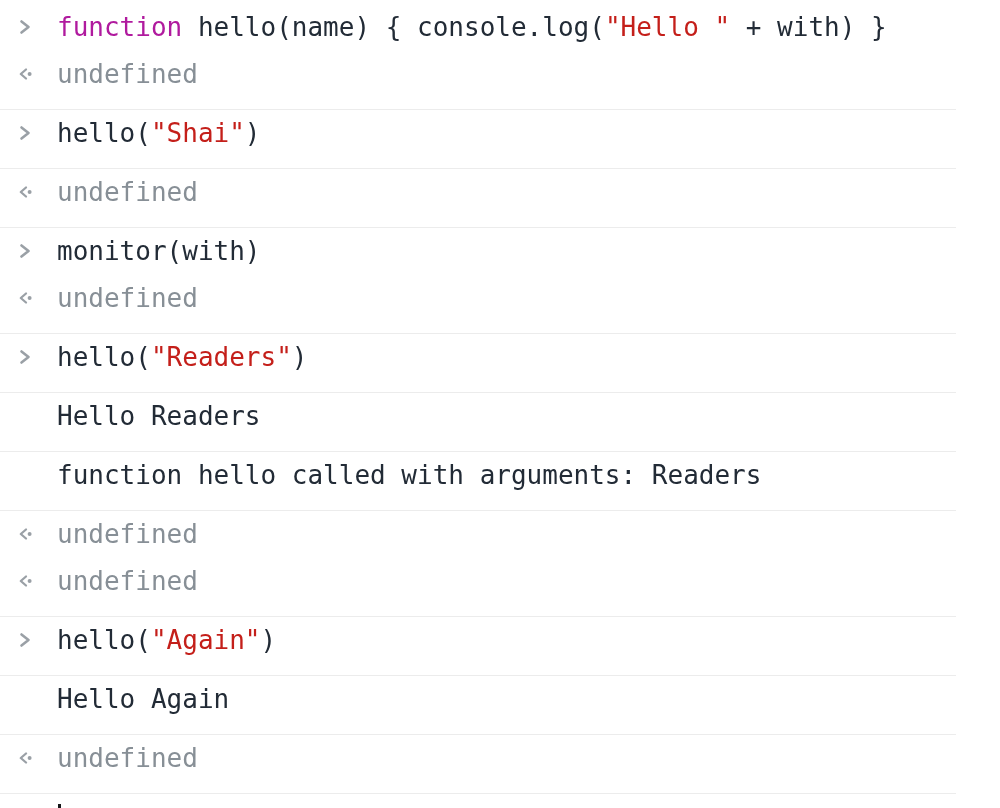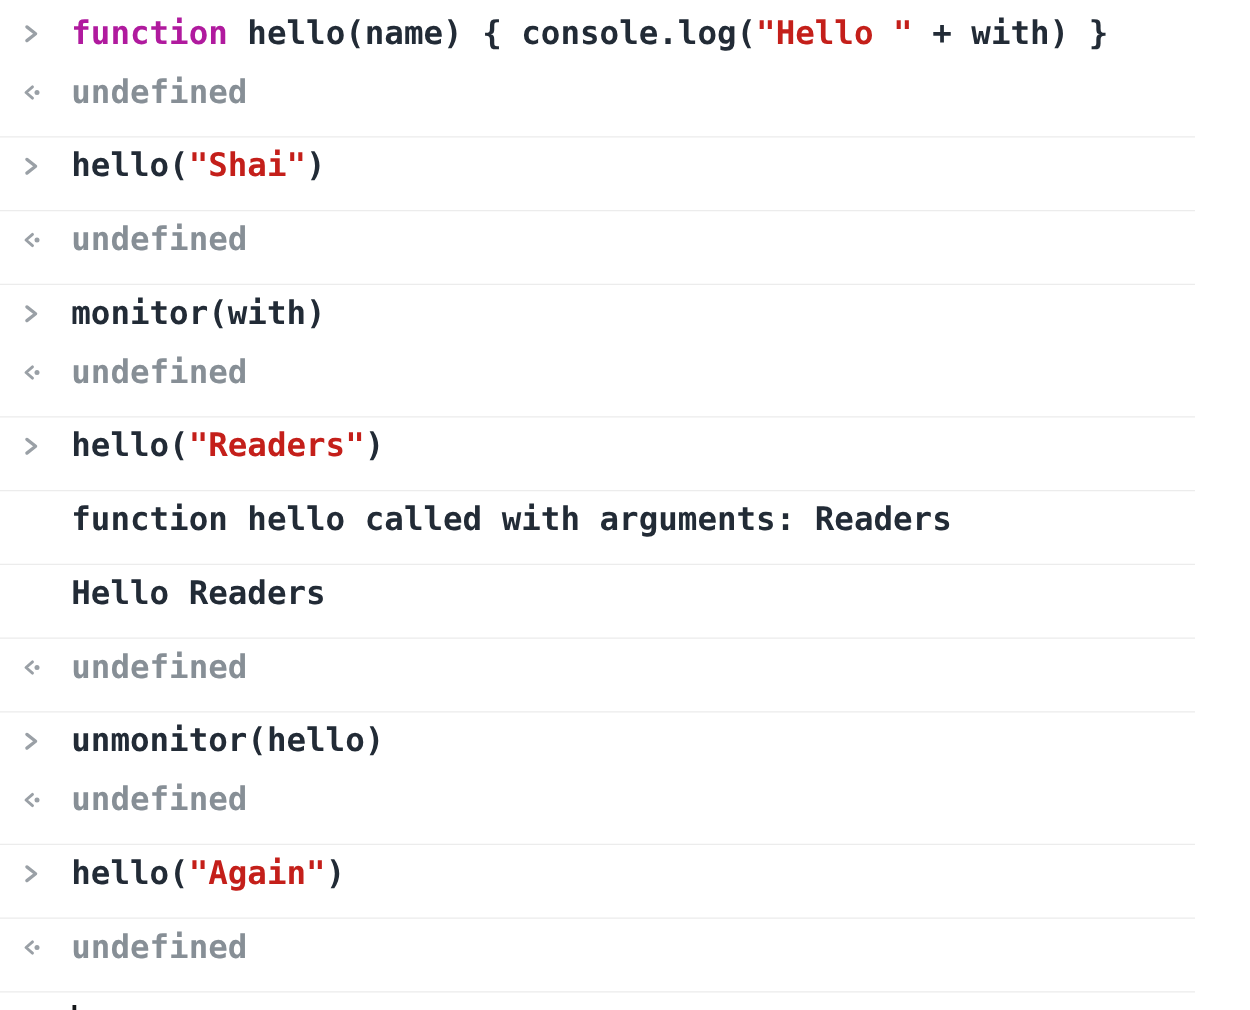--- a/index.html
+++ b/index.html
@@ -11,21 +11,21 @@
     --muted:#878f96;
     --icon-gray:#9aa0a6;
     --prompt-blue:#5b82d5;
     --caret:#15171a;
   }
   html,body{margin:0;padding:0;}
   body{
     width:1000px;height:808px;overflow:hidden;background:var(--bg);
     font-family:"DejaVu Sans Mono","Liberation Mono",monospace;
   }
-  .console{width:956px;height:808px;font-weight:bold;}
+  .console{width:956px;height:808px;}
   .row{
     display:flex;align-items:center;height:47px;box-sizing:border-box;
     font-size:26px;line-height:1;
   }
   .row.bordered{border-top:1px solid var(--border);margin-top:12px;}
   .row:first-child{height:50px;padding-top:3px;}
   .row.type-prompt{height:53px;}
   .icon-cell{
     flex:0 0 57px;width:57px;box-sizing:border-box;
     padding-left:15px;display:flex;align-items:center;
@@ -103,59 +103,55 @@
       <div class="row type-command bordered">
         <span class="icon-cell">
           <svg width="20" height="20" viewBox="0 0 20 20" fill="none">
             <path d="M6.5 4.5 L13.5 10 L6.5 15.5" stroke="currentColor" stroke-width="2.6" stroke-linecap="round" stroke-linejoin="round"></path>
           </svg>
         </span>
         <span class="msg-text"><span class="seg seg-code">hello(</span><span class="seg seg-string">"Readers"</span><span class="seg seg-code">)</span></span>
       </div>
       <div class="row type-log bordered">
         <span class="icon-cell"></span>
-        <span class="msg-text"><span class="seg seg-code">function hello called with arguments: Readers</span></span>
+        <span class="msg-text"><span class="seg seg-code">Hello Readers</span></span>
       </div>
       <div class="row type-log bordered">
         <span class="icon-cell"></span>
-        <span class="msg-text"><span class="seg seg-code">Hello Readers</span></span>
+        <span class="msg-text"><span class="seg seg-code">function hello called with arguments: Readers</span></span>
       </div>
       <div class="row type-result bordered">
         <span class="icon-cell">
           <svg width="22" height="20" viewBox="0 0 22 20" fill="none">
             <path d="M11 5.5 L5.8 10 L11 14.5" stroke="currentColor" stroke-width="2.3" stroke-linecap="round" stroke-linejoin="round"></path>
             <circle cx="14.6" cy="10" r="2" fill="currentColor"></circle>
           </svg>
         </span>
         <span class="msg-text"><span class="seg seg-muted">undefined</span></span>
-      </div>
-      <div class="row type-command bordered">
-        <span class="icon-cell">
-          <svg width="20" height="20" viewBox="0 0 20 20" fill="none">
-            <path d="M6.5 4.5 L13.5 10 L6.5 15.5" stroke="currentColor" stroke-width="2.6" stroke-linecap="round" stroke-linejoin="round"></path>
-          </svg>
-        </span>
-        <span class="msg-text"><span class="seg seg-code">unmonitor(hello)</span></span>
       </div>
       <div class="row type-result">
         <span class="icon-cell">
           <svg width="22" height="20" viewBox="0 0 22 20" fill="none">
             <path d="M11 5.5 L5.8 10 L11 14.5" stroke="currentColor" stroke-width="2.3" stroke-linecap="round" stroke-linejoin="round"></path>
             <circle cx="14.6" cy="10" r="2" fill="currentColor"></circle>
           </svg>
         </span>
         <span class="msg-text"><span class="seg seg-muted">undefined</span></span>
       </div>
       <div class="row type-command bordered">
         <span class="icon-cell">
           <svg width="20" height="20" viewBox="0 0 20 20" fill="none">
             <path d="M6.5 4.5 L13.5 10 L6.5 15.5" stroke="currentColor" stroke-width="2.6" stroke-linecap="round" stroke-linejoin="round"></path>
           </svg>
         </span>
         <span class="msg-text"><span class="seg seg-code">hello(</span><span class="seg seg-string">"Again"</span><span class="seg seg-code">)</span></span>
+      </div>
+      <div class="row type-log bordered">
+        <span class="icon-cell"></span>
+        <span class="msg-text"><span class="seg seg-code">Hello Again</span></span>
       </div>
       <div class="row type-result bordered">
         <span class="icon-cell">
           <svg width="22" height="20" viewBox="0 0 22 20" fill="none">
             <path d="M11 5.5 L5.8 10 L11 14.5" stroke="currentColor" stroke-width="2.3" stroke-linecap="round" stroke-linejoin="round"></path>
             <circle cx="14.6" cy="10" r="2" fill="currentColor"></circle>
           </svg>
         </span>
         <span class="msg-text"><span class="seg seg-muted">undefined</span></span>
       </div>

